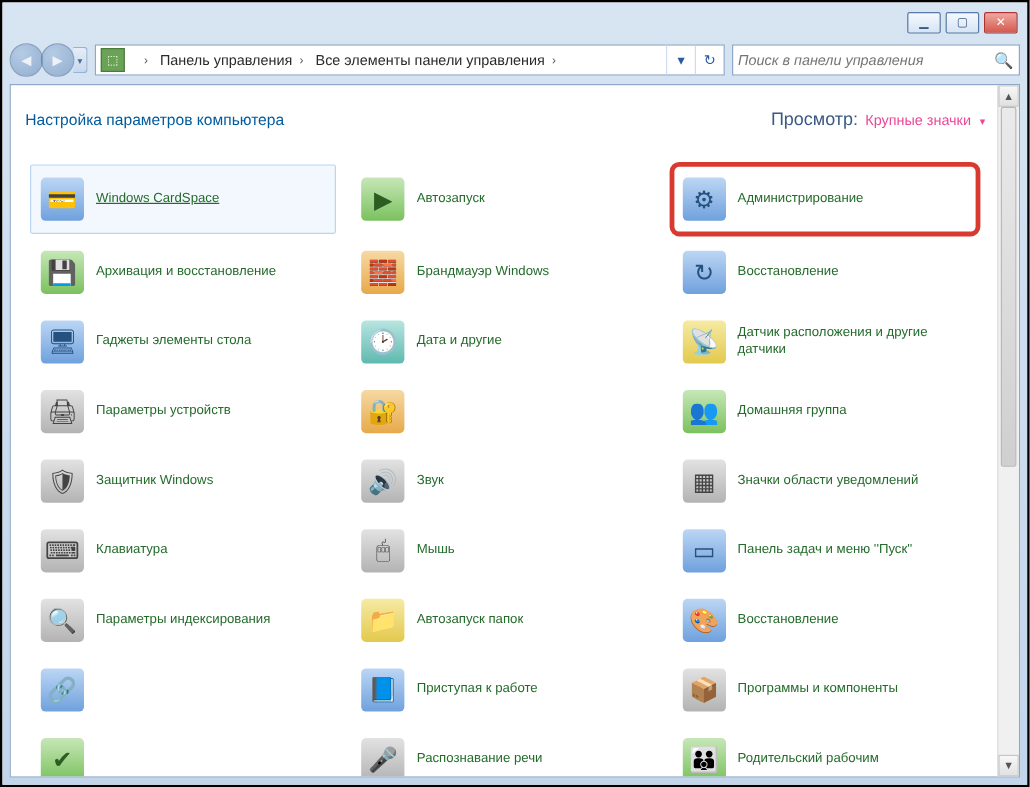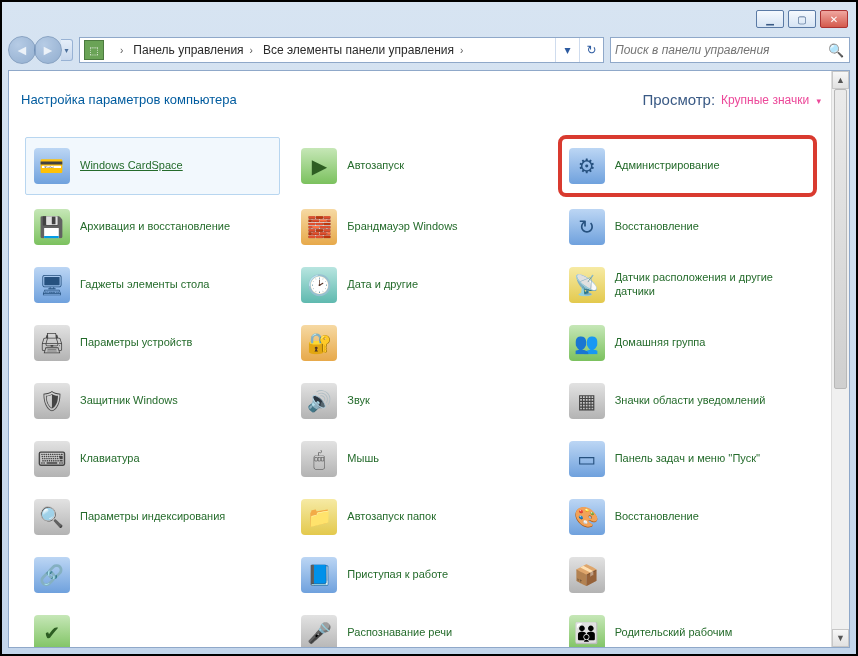--- a/index.html
+++ b/index.html
@@ -199,20 +199,21 @@
           </div>
           <div class="cp-item">
             <div class="cp-icon ic-blue">🔗</div>
           </div>
           <div class="cp-item">
             <div class="cp-icon ic-blue">📘</div>
             <div class="cp-label">Приступая к работе</div>
           </div>
           <div class="cp-item">
             <div class="cp-icon ic-gray">📦</div>
+            <div class="cp-label">Программы и компоненты</div>
           </div>
           <div class="cp-item">
             <div class="cp-icon ic-green">✔</div>
           </div>
           <div class="cp-item">
             <div class="cp-icon ic-gray">🎤</div>
             <div class="cp-label">Распознавание речи</div>
           </div>
           <div class="cp-item">
             <div class="cp-icon ic-green">👪</div>

